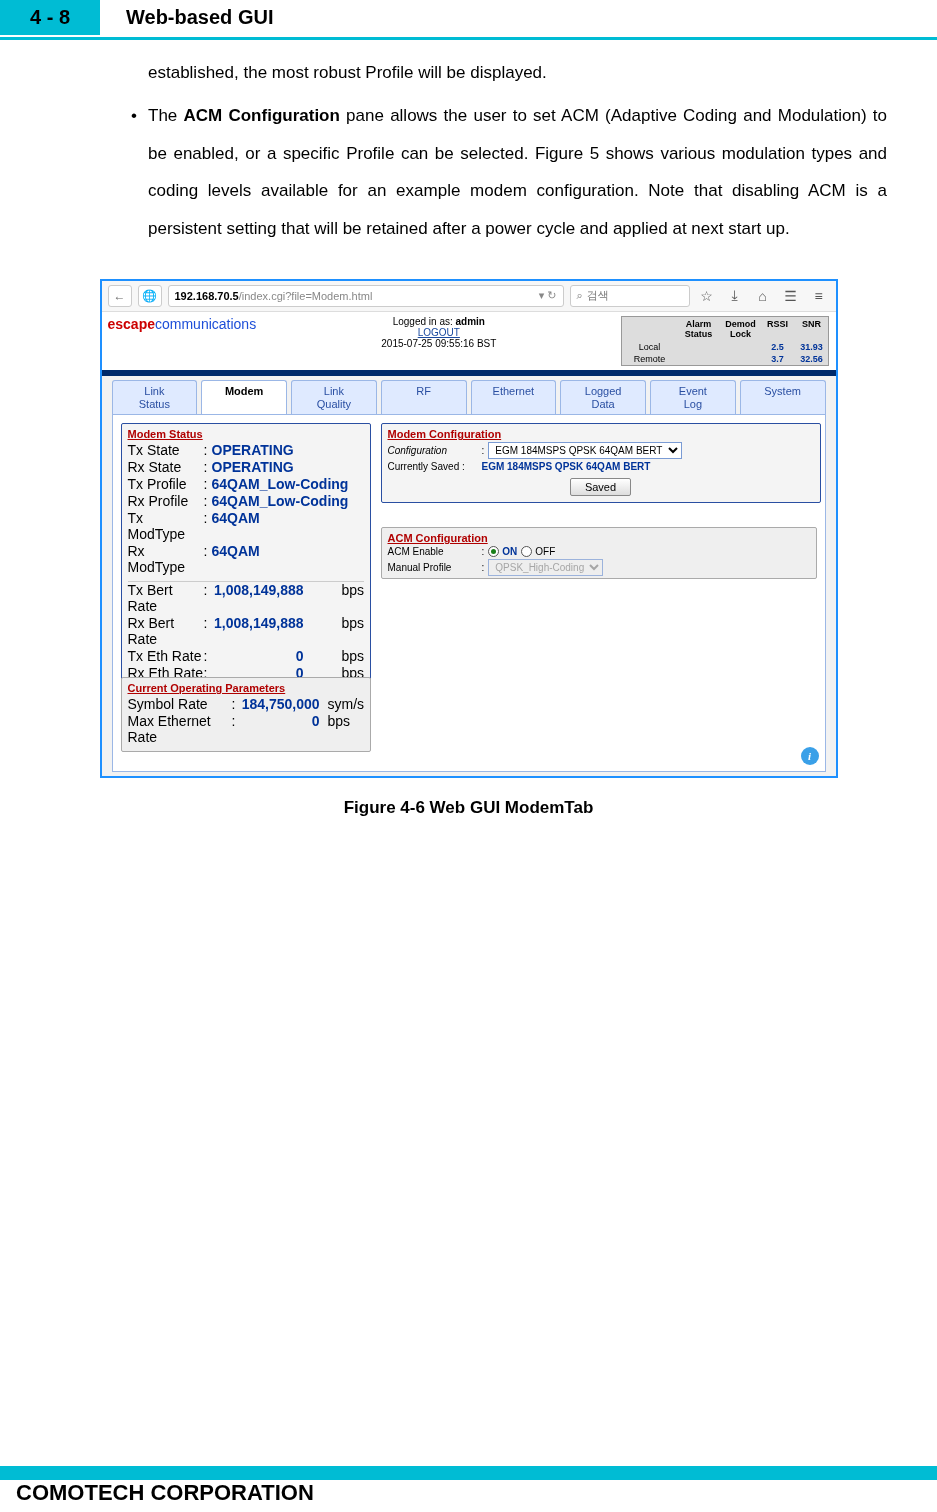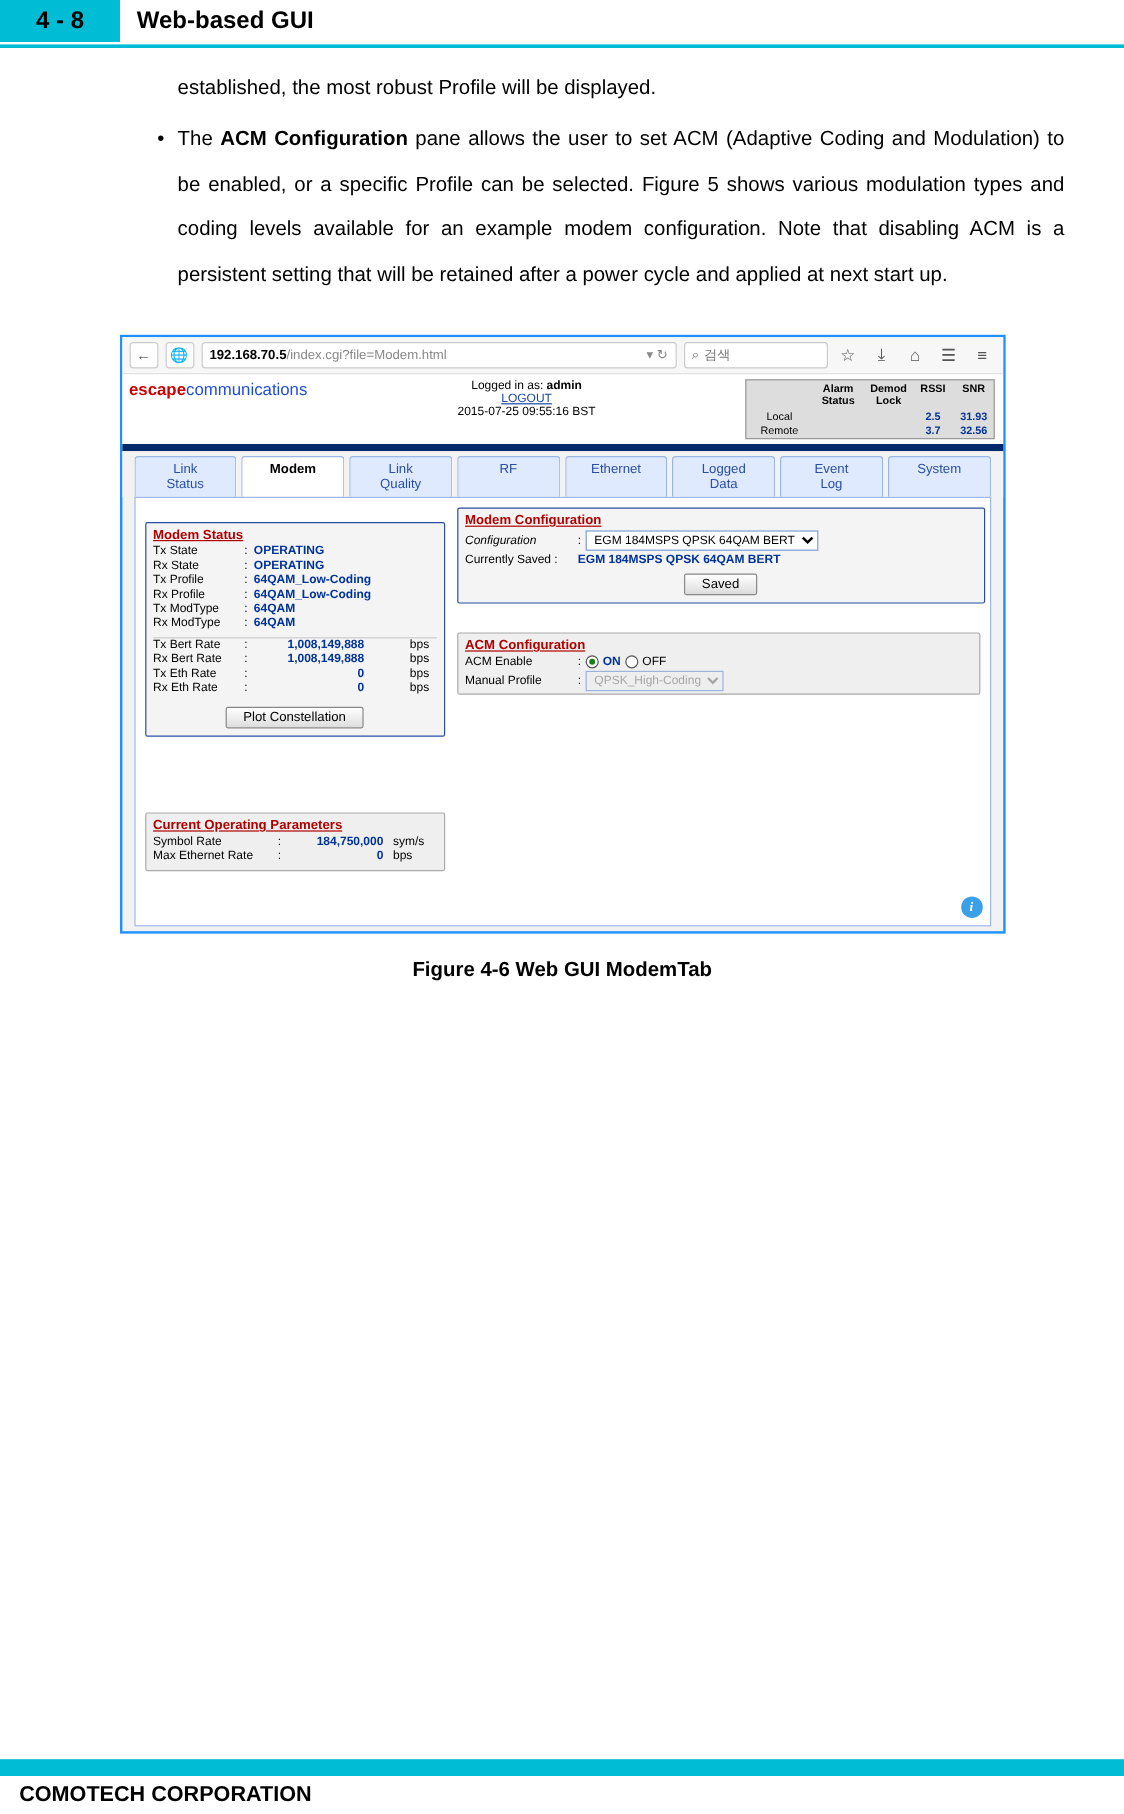--- a/index.html
+++ b/index.html
@@ -3,21 +3,21 @@
 <meta charset="utf-8">
 <style>
   * { box-sizing: border-box; margin: 0; padding: 0; }
   body {
     font-family: Arial, Helvetica, sans-serif;
     background: #fff;
     width: 937px;
     height: 1512px;
     position: relative;
   }
-  .header-strip { display: flex; align-items: center; }
+  .header-strip { display: flex; align-items: center; gap: 12px; }
   .page-tab {
     background: #00bcd4;
     color: #000;
     font-weight: 900;
     font-family: "Arial Black", Arial, sans-serif;
     font-size: 20px;
     padding: 6px 16px;
     min-width: 100px;
     text-align: center;
   }
@@ -130,21 +130,21 @@
   .panel {
     position: absolute; border: 1px solid #aaa; background: #efefef;
     border-radius: 2px;
   }
   .panel.sel { border: 1px solid #2a4fa2; background: #f4f4f4; }
   .panel-title {
     color: #b00000; font-weight: bold; text-decoration: underline;
     font-size: 11px; padding: 4px 6px 2px;
   }
   .kv { display: grid; grid-template-columns: 76px 8px 1fr; row-gap: 1px;
-        padding: 0 6px 6px; font-size: 10px; color: #000; }
+        padding: 0 6px 6px; font-size: 14px; color: #000; }
   .kv .v { color: #003399; font-weight: bold; }
   .kv .unit { color: #000; font-weight: normal; padding-left: 4px; }
   .kv .vnum { color: #003399; font-weight: bold; text-align: right; padding-right: 34px;}
   .btn {
     display: inline-block; border: 1px solid #888; background: linear-gradient(#fff,#ddd);
     padding: 2px 14px; font-size: 11px; border-radius: 2px;
   }
   .centered { text-align: center; padding: 4px 0 6px; }
   .info-badge {
     position: absolute; right: 6px; bottom: 6px; width: 18px; height: 18px;
@@ -164,21 +164,21 @@
   }
   .figcap { text-align: center; font-weight: bold; font-size: 17px; margin-top: 20px; }
 
   .footer-rule {
     position: absolute; left: 0; right: 0; bottom: 32px; height: 14px;
     background: #00bcd4;
   }
   .footer-text {
     position: absolute; left: 16px; bottom: 6px;
     font-family: "Arial Black", Arial, sans-serif; font-weight: 900;
-    font-size: 18px;
+    font-size: 22px;
   }
 </style>
 </head>
 <body>
 
 <div class="header-strip">
   <div class="page-tab">4 - 8</div>
   <div class="header-title">Web-based GUI</div>
 </div>
 <div class="header-rule"></div>
@@ -260,21 +260,21 @@
     <div class="tab">Ethernet</div>
     <div class="tab" style="white-space:pre-line;">Logged
 Data</div>
     <div class="tab" style="white-space:pre-line;">Event
 Log</div>
     <div class="tab">System</div>
   </div>
 
   <div class="subframe">
 
-    <div class="panel sel" style="left:8px; top:20px; width:250px;">
+    <div class="panel sel" style="left:8px; top:8px; width:250px;">
       <div class="panel-title">Modem Status</div>
       <div class="kv">
         <span>Tx State</span>
           <span>:</span>
           <span class="v">OPERATING</span>
         <span>Rx State</span>
           <span>:</span>
           <span class="v">OPERATING</span>
         <span>Tx Profile</span>
           <span>:</span>

